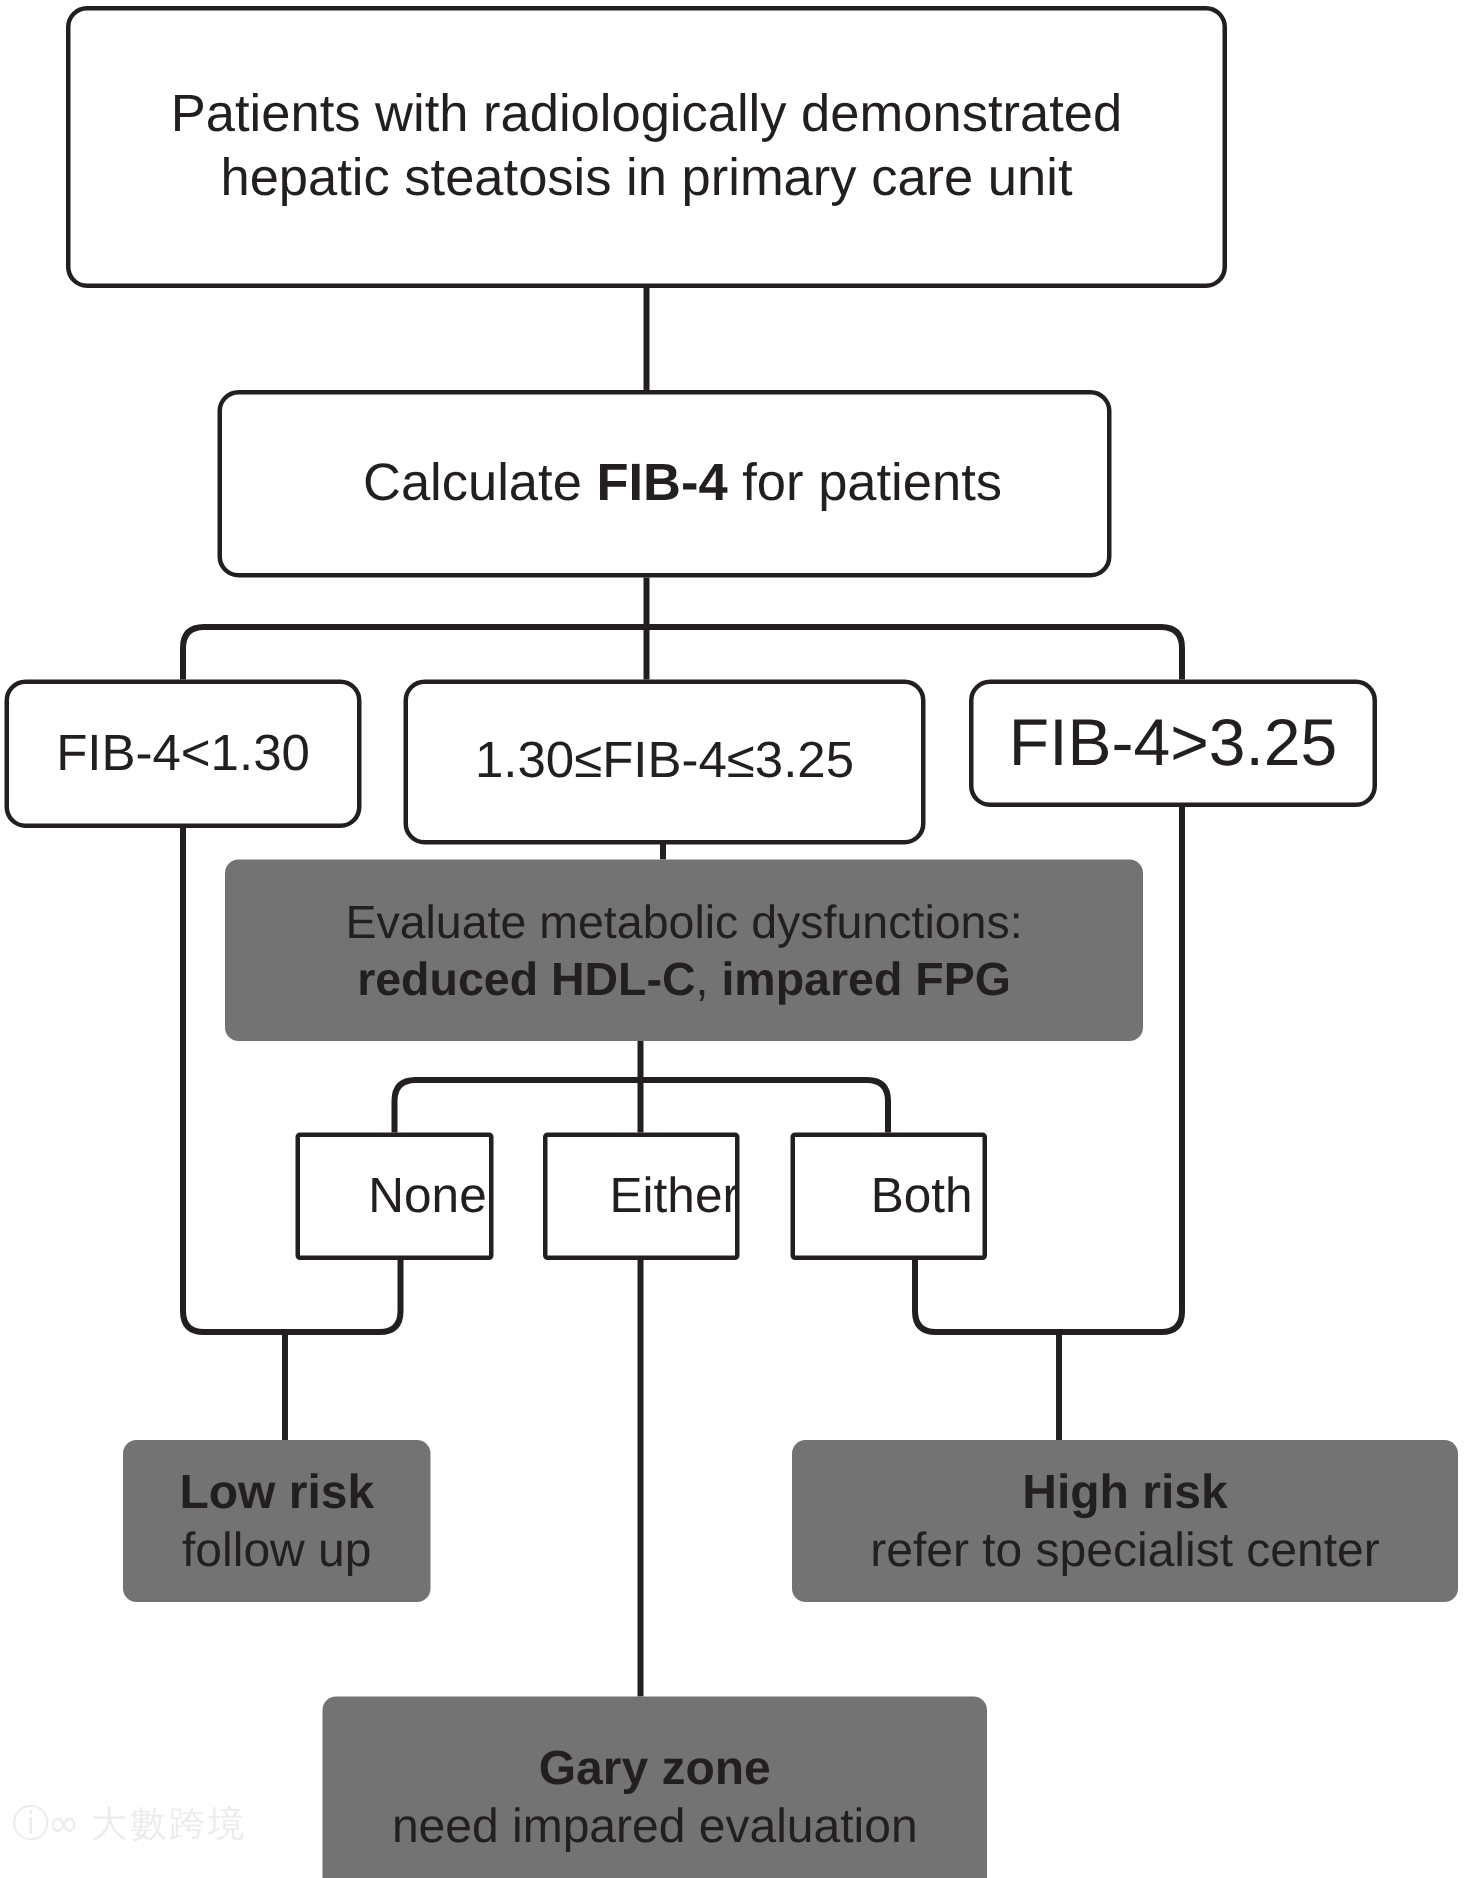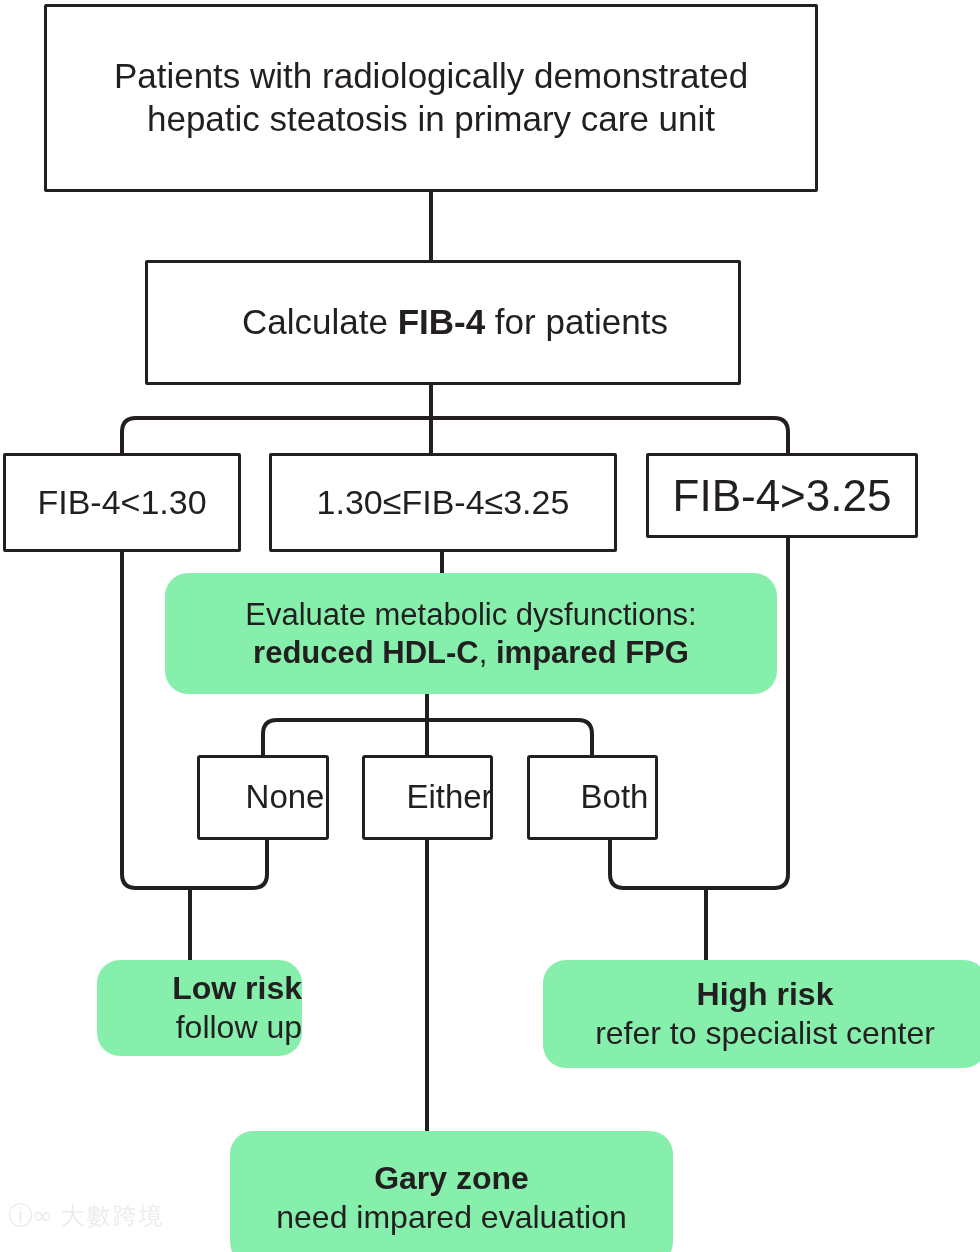--- a/index.html
+++ b/index.html
@@ -35,46 +35,45 @@
     text-align: center;
     color: #231f20;
     line-height: 1.22;
     z-index: 2;
   }
   .node.white {
     background: #ffffff;
     border: 3px solid #231f20;
   }
   .node.round {
-    border-radius: 2px;
+    border-radius: 14px;
   }
   .node.square {
     border-radius: 3px;
     padding-left: 44px;
   }
   .node.gray {
-    background: #86efac;
+    background: #737373;
     border: none;
-    border-radius: 23px;
-    margin-left: 15px;
+    border-radius: 9px;
   }
   .ln { display: block; white-space: nowrap; }
   .b { font-weight: bold; }
 
   
   #node-intake      { left: 44px;  top: 4px;    width: 774px; height: 188px; font-size: 35px; }
   #node-calc-fib4   { left: 145px; top: 260px;  width: 596px; height: 125px; font-size: 35px; padding-left: 24px; }
   #node-fib4-low    { left: 3px;   top: 453px;  width: 238px; height: 99px;  font-size: 34px; }
-  #node-fib4-mid    { left: 269px; top: 453px;  width: 348px; height: 99px;  font-size: 34px; }
+  #node-fib4-mid    { left: 269px; top: 453px;  width: 348px; height: 110px;  font-size: 34px; }
   #node-fib4-high   { left: 646px; top: 453px;  width: 272px; height: 85px;  font-size: 44px; }
   #node-evaluate    { left: 150px; top: 573px;  width: 612px; height: 121px; font-size: 31px; }
   #node-none        { left: 197px; top: 755px;  width: 132px; height: 85px;  font-size: 33px; }
   #node-either      { left: 362px; top: 755px;  width: 131px; height: 85px;  font-size: 33px; }
   #node-both        { left: 527px; top: 755px;  width: 131px; height: 85px;  font-size: 33px; }
-  #node-low-risk    { left: 82px;  top: 960px;  width: 205px; height: 96px; font-size: 32px; align-items: flex-end; }
+  #node-low-risk    { left: 82px;  top: 960px;  width: 205px; height: 108px; font-size: 32px; }
   #node-high-risk   { left: 528px; top: 960px;  width: 444px; height: 108px; font-size: 32px; }
   #node-gray-zone   { left: 215px; top: 1131px; width: 443px; height: 134px; font-size: 32px; }
 
   
   #watermark {
     position: absolute;
     left: 8px;
     top: 1199px;
     display: flex;
     align-items: center;

